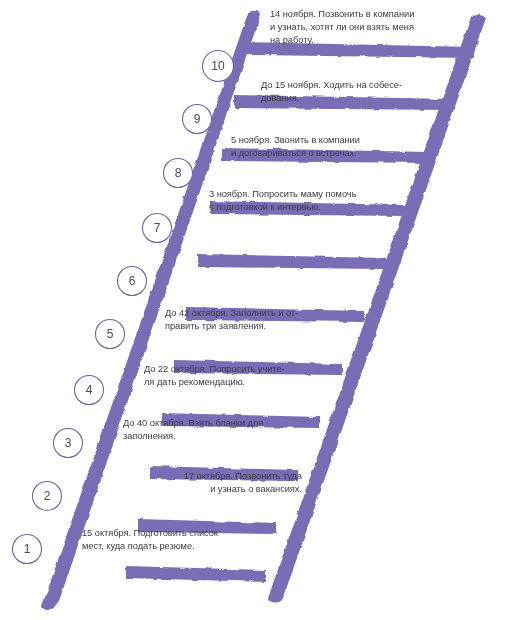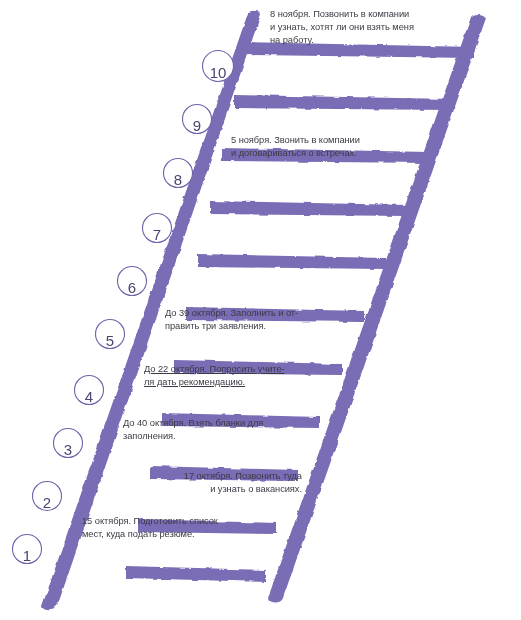--- a/index.html
+++ b/index.html
@@ -17,22 +17,22 @@
     color:#3c3a44;
     font-size:9.3px;
     line-height:13.2px;
     letter-spacing:-0.05px;
     white-space:pre-line;
     z-index:4;
   }
   .num-label{
     position:absolute;
     width:30px;height:30px;
-    display:flex;align-items:flex-end;justify-content:center;
-    font-size:15px;
+    display:flex;align-items:center;justify-content:center;
+    font-size:12px;
     color:#4a4470;
     z-index:5;
   }
 </style>
 </head>
 <body>
 
 <div id="stage">
 
   <svg id="ladder-svg" viewBox="0 0 521 620" xmlns="http://www.w3.org/2000/svg">
@@ -117,29 +117,33 @@
   <div class="num-label" style="left: 163px; top: 158px;">
       <span>8</span>
     </div>
   <div class="num-label" style="left: 182px; top: 104px;">
       <span>9</span>
     </div>
   <div class="num-label" style="left: 203px; top: 51px;">
       <span>10</span>
     </div>
 
-  <div class="step-text" style="left: 82px; top: 515px; width: 200px;">15 октября. Подготовить список
+  <div class="step-text" style="left: 82px; top: 527px; width: 200px;">15 октября. Подготовить список
 мест, куда подать резюме.</div>
   <div class="step-text" style="left: 102px; top: 470px; width: 200px; text-align: right;">17 октября. Позвонить туда
 и узнать о вакансиях.</div>
   <div class="step-text" style="left: 123px; top: 417px; width: 210px;">До 40 октября. Взять бланки для
 заполнения.</div>
-  <div class="step-text" style="left: 144px; top: 363px; width: 210px; text-decoration: underline;">До 22 октября. Попросить учите-
+  <div class="step-text" style="left: 144px; top: 363px; width: 210px;">До 22 октября. Попросить учите-
 ля дать рекомендацию.</div>
-  <div class="step-text" style="left: 165px; top: 307px; width: 210px;">До 39 октября. Заполнить и от-
+  <div class="step-text" style="left: 165px; top: 307px; width: 210px;">До 42 октября. Заполнить и от-
 править три заявления.</div>
+  <div class="step-text" style="left: 209px; top: 188px; width: 210px;">3 ноября. Попросить маму помочь
+с подготовкой к интервью.</div>
   <div class="step-text" style="left: 231px; top: 134px; width: 200px;">5 ноября. Звонить в компании
 и договариваться о встречах.</div>
-  <div class="step-text" style="left: 270px; top: 8px; width: 215px;">8 ноября. Позвонить в компании
+  <div class="step-text" style="left: 261px; top: 79px; width: 210px;">До 15 ноября. Ходить на собесе-
+дования.</div>
+  <div class="step-text" style="left: 270px; top: 8px; width: 215px;">14 ноября. Позвонить в компании
 и узнать, хотят ли они  взять меня
 на работу.</div>
 
 </div>
 
 </body></html>

